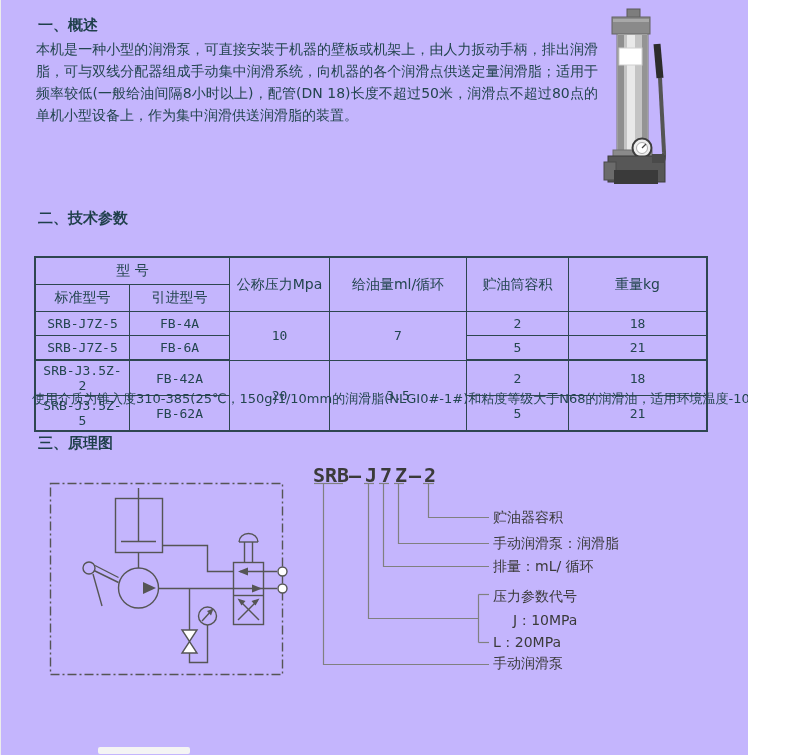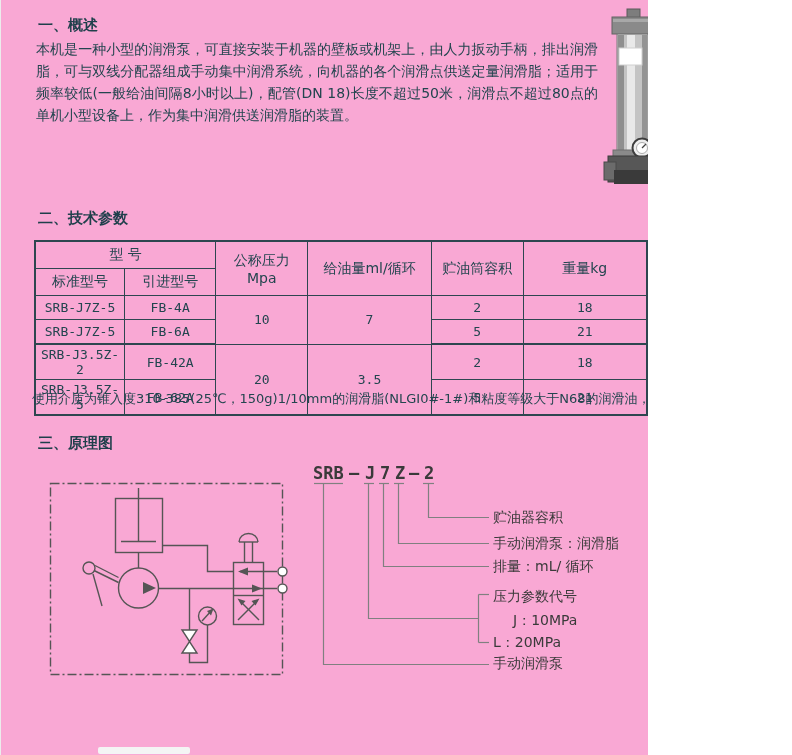--- a/index.html
+++ b/index.html
@@ -1,40 +1,40 @@
 <!DOCTYPE html>
 <html><head>
 <meta charset="utf-8">
 <style>
   html,body{margin:0;padding:0;background:#fff;}
   .page{
-    position:relative;width:648px;height:755px;background:#f9a8d4;
+    position:relative;width:748px;height:755px;background:#c4b5fd;
     color:#20424e;font-family:"DejaVu Sans",sans-serif;overflow:hidden;
   }
   .page-edge{position:absolute;left:0;top:0;width:1px;height:755px;background:#ececec;}
   .sec-heading{position:absolute;font-size:15px;font-weight:bold;color:#1f3f4b;white-space:nowrap;}
   .body-text{position:absolute;left:36px;top:38px;width:562px;font-size:14px;line-height:22px;
     text-align:justify;color:#23454f;}
   .photo-wrap{position:absolute;left:596px;top:4px;width:112px;height:184px;}
-  .specs-table{position:absolute;left:34px;top:240px;border-collapse:collapse;color:#23454f;padding-left:48px;}
+  .specs-table{position:absolute;left:34px;top:256px;border-collapse:collapse;color:#23454f;padding-left:48px;}
   .specs-table th,.specs-table td{
     border:1px solid #2e4650;text-align:center;vertical-align:middle;padding:2px 4px;
   }
   .specs-table{border:2px solid #2e4650;}
   .specs-table th{font-weight:normal;font-size:14px;height:22px;}
   .specs-table td{font-family:"DejaVu Sans Mono",monospace;font-size:13px;height:19px;}
   .specs-table tr.group-divider td{border-bottom:2px solid #2e4650;}
   .col-std{width:85px}.col-imp{width:91px}.col-prs{width:91px}.col-oil{width:128px}
   .col-cap{width:93px}.col-wgt{width:129px}
   .note-text{position:absolute;left:32px;top:390px;font-size:13px;white-space:nowrap;color:#23454f;}
   .schematic{position:absolute;left:48px;top:478px;}
   .designation{position:absolute;left:313px;top:460px;width:300px;height:220px;
     color:#3d3d3d;font-size:14px;}
   .designation .model-part{position:absolute;top:3px;font-family:"DejaVu Sans Mono",monospace;
-    font-size:17px;font-weight:600;color:#3a3a3a;}
+    font-size:20px;font-weight:600;color:#3a3a3a;}
   .designation .dlabel{position:absolute;left:180px;white-space:nowrap;color:#3a3a3a;}
   .designation svg{position:absolute;left:0;top:0;}
   .bottom-smudge{position:absolute;left:98px;top:747px;width:92px;height:7px;background:#f4f4f4;border-radius:2px;}
 </style>
 </head>
 <body>
 
 <div class="page">
   <div class="page-edge"></div>
 

